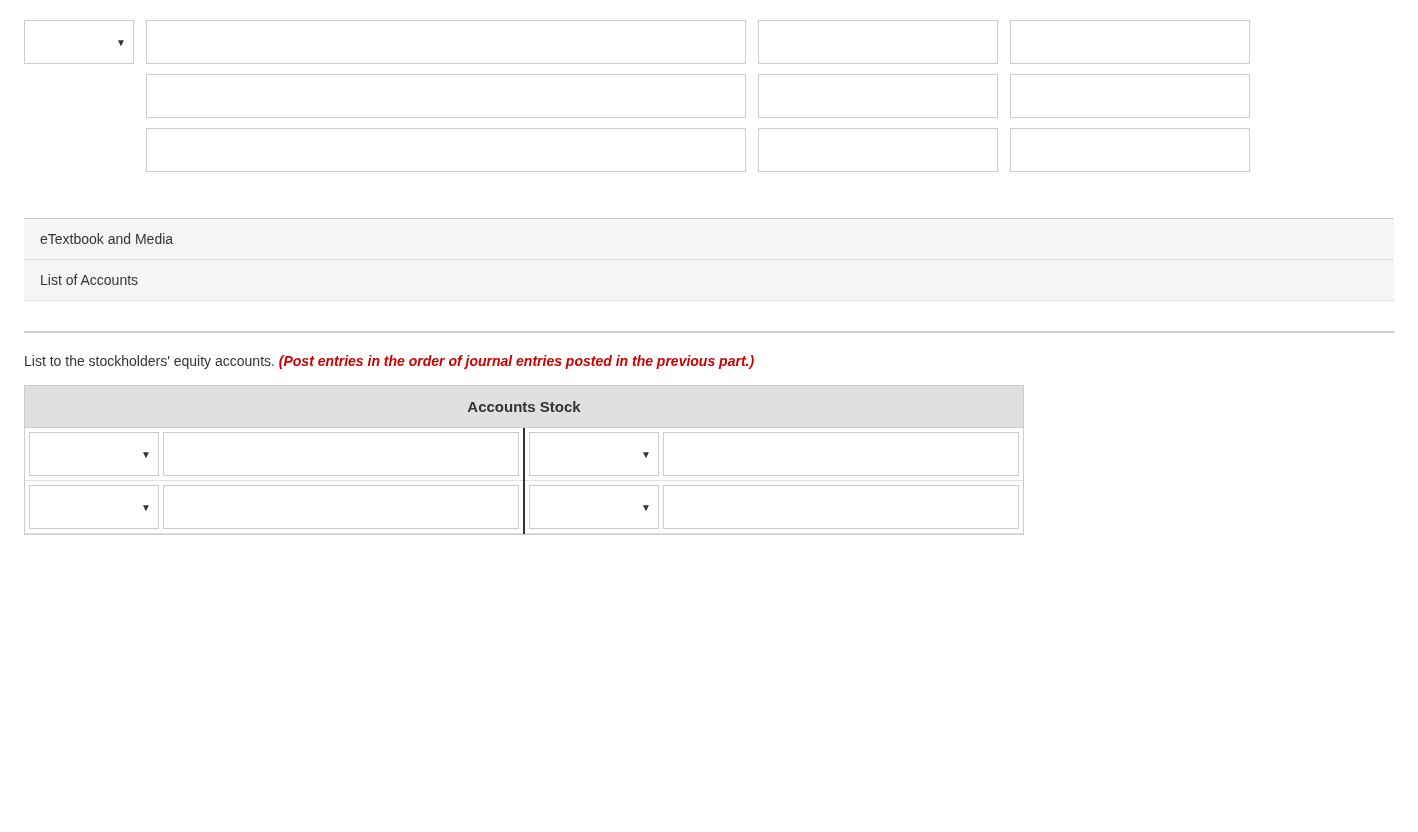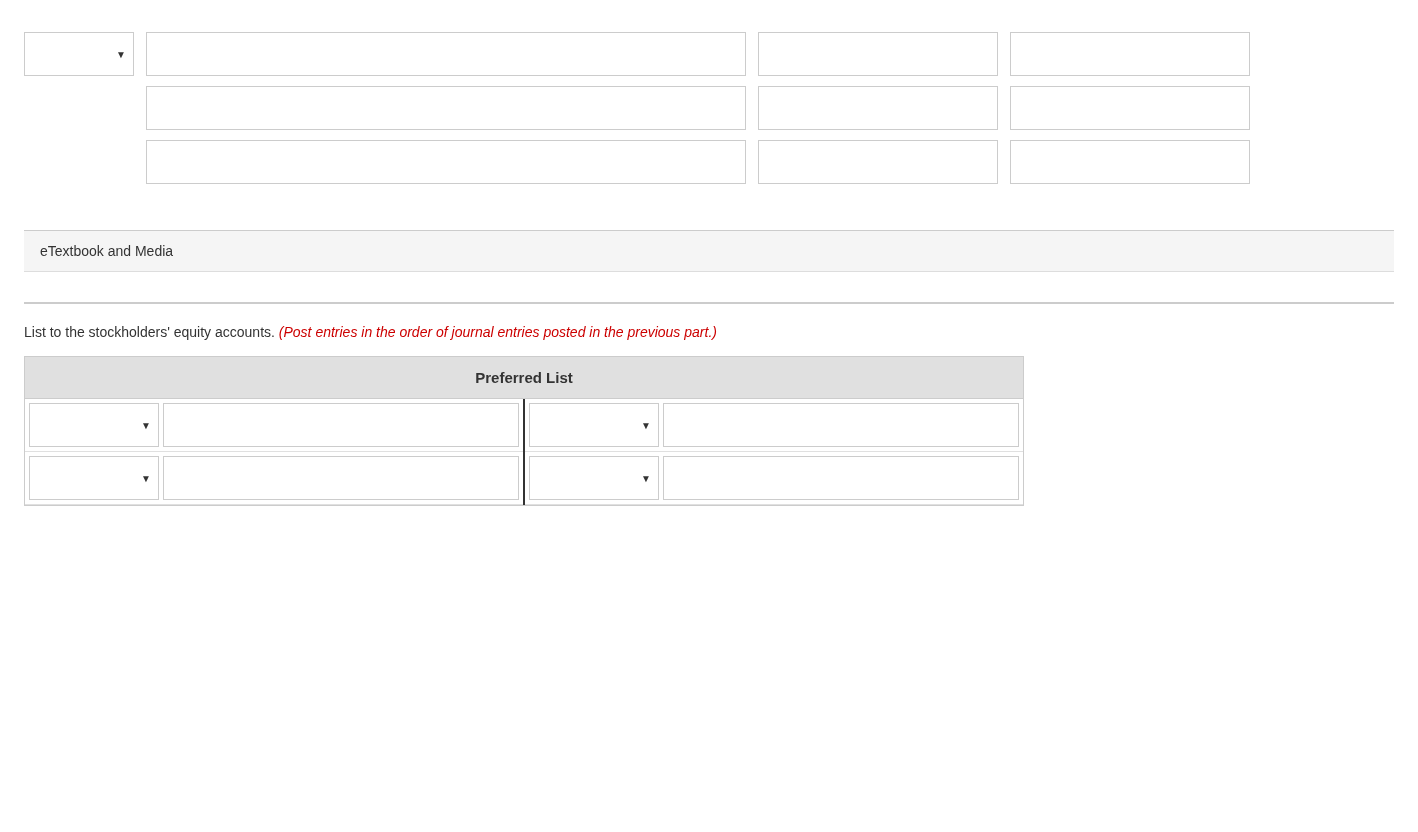--- a/index.html
+++ b/index.html
@@ -12,21 +12,21 @@
       font-family: Arial, sans-serif;
       font-size: 14px;
       background: #fff;
       color: #333;
     }
 
     .page-wrapper {
       width: 1418px;
       min-height: 832px;
       background: #fff;
-      padding: 24px 24px;
+      padding: 12px 24px;
     }
 
     
     .top-form {
       padding: 8px 0 16px 0;
     }
 
     .form-row {
       display: flex;
       align-items: center;
@@ -122,21 +122,21 @@
     
     .instruction-text {
       font-size: 14px;
       color: #333;
       margin-bottom: 16px;
     }
 
     .instruction-text .highlight {
       color: #cc0000;
       font-style: italic;
-      font-weight: normal;
+      font-weight: bold;
     }
 
     
     .ledger-container {
       width: 1000px;
       border: 1px solid #ccc;
     }
 
     .ledger-header {
       background: #e0e0e0;
@@ -237,32 +237,35 @@
       <input type="text" class="input-medium" value="" style="">
       <input type="text" class="input-medium" value="" style="">
     </div>
 
   </div>
 
   <div class="links-section">
     <div class="link-item">
       <span>eTextbook and Media</span>
     </div>
+    <div class="link-item">
+      <span>List of Accounts</span>
+    </div>
   </div>
 
   <hr class="section-divider">
 
   <p class="instruction-text">
     <span>List to the stockholders' equity accounts.</span>
     <span class="highlight"> (Post entries in the order of journal entries posted in the previous part.)</span>
   </p>
 
   <div class="ledger-container">
     <div class="ledger-header">
-      <span>Preferred List</span>
+      <span>Accounts Stock</span>
     </div>
     <div class="ledger-body">
 
       <div class="ledger-left">
 
         <div class="ledger-row">
           <div class="ledger-select-wrapper">
             <select></select>
           </div>
           <input type="text" class="ledger-input" value="" style="">

